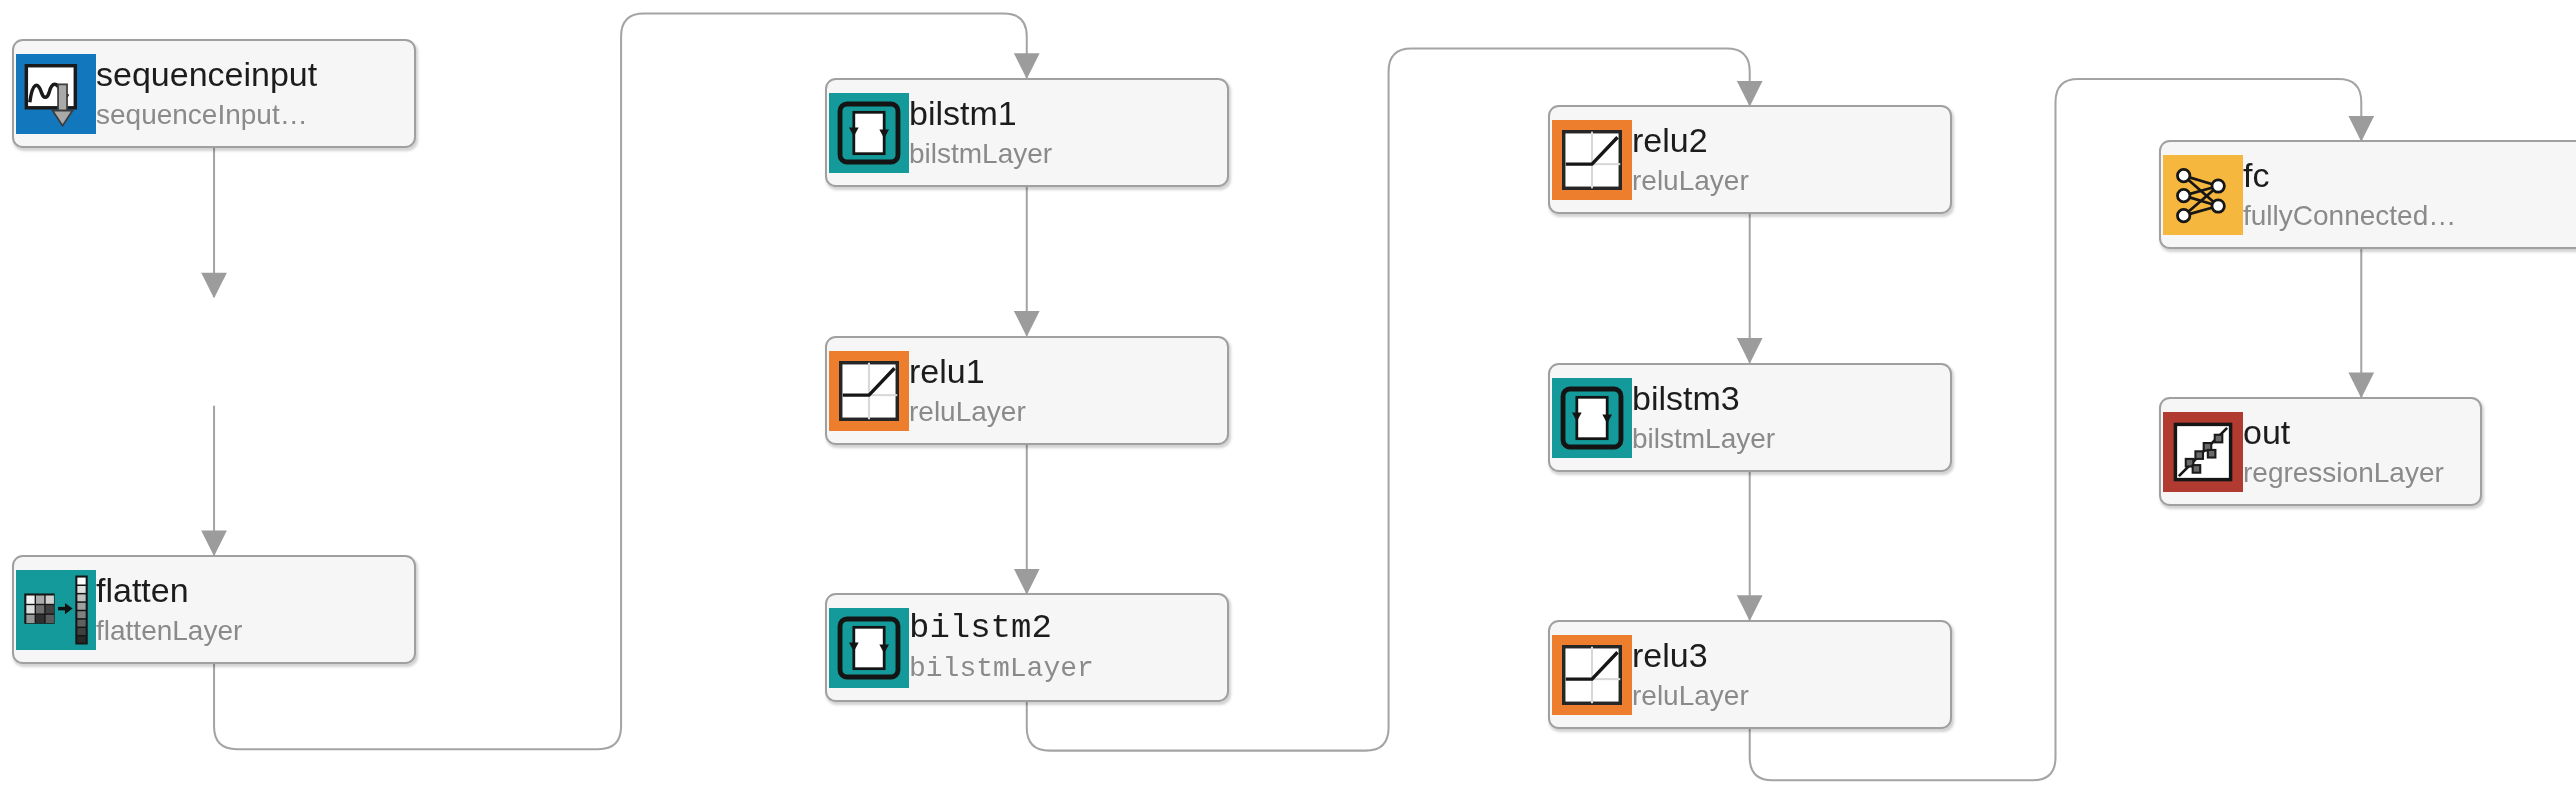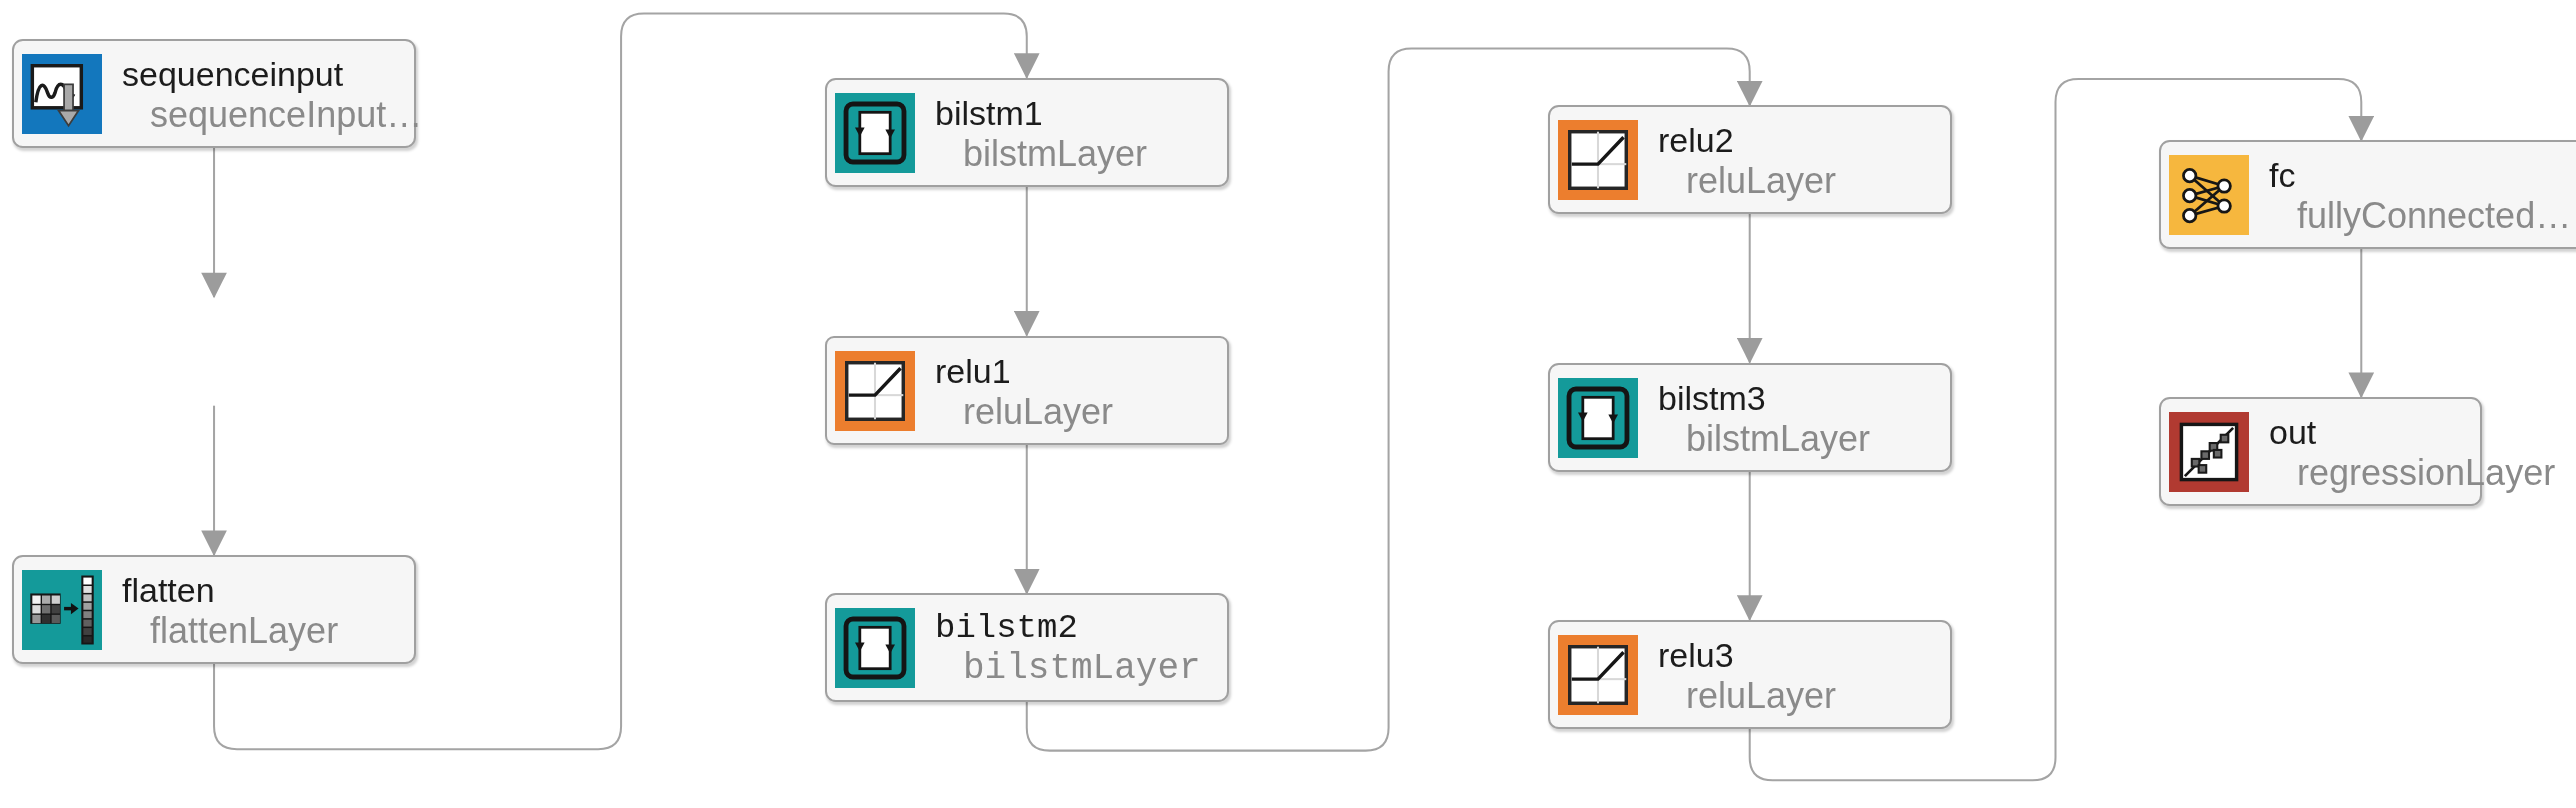--- a/index.html
+++ b/index.html
@@ -8,39 +8,38 @@
     width:2576px;height:808px;
     background:var(--c-canvas_bg,#ffffff);
     font-family:"Liberation Sans",sans-serif;
     overflow:hidden;
   }
   #edges{position:absolute;left:0;top:0;}
   .node{
     position:absolute;
     box-sizing:border-box;
     display:flex;align-items:center;
-    gap:20px;padding-left:8px;
+    padding-left:2px;
     background:var(--c-node_bg,#f6f6f6);
     border:2px solid var(--c-node_border,#a0a0a0);
     border-radius:10.8px;
     box-shadow:1.4px 2.7px 2.7px rgba(0,0,0,0.18);
   }
   .icon{width:80px;height:80px;flex:0 0 80px;display:block;}
   .icon svg{width:100%;height:100%;display:block;}
   .texts{display:flex;flex-direction:column;justify-content:center;min-width:0;}
   .title{
     font-size:34px;line-height:42px;
     color:var(--c-title_text,#1c1c1c);
     white-space:nowrap;
   }
   .subtitle{
-    font-size:36px;line-height:39px;
+    font-size:28px;line-height:39px;
     color:var(--c-subtitle_text,#8a8a8a);
     white-space:nowrap;
-    margin-left:28px;
   }
 </style>
 </head>
 <body>
 
 <div id="canvas">
   <svg id="edges" width="2576" height="808" viewBox="0 0 3816 1197">
     <defs>
       <marker id="arrow" viewBox="0 0 10 10" refX="9.5" refY="5" orient="auto" markerUnits="userSpaceOnUse" markerWidth="44" markerHeight="38">
         <path d="M0 0 L10 5 L0 10 Z" fill="#9c9c9c"></path>
@@ -113,21 +112,21 @@
     <rect x="36" y="28" width="44" height="60" fill="#ffffff" stroke="#141414" stroke-width="4"></rect>
     <polygon points="29,50 43,50 36,63" fill="#141414"></polygon>
     <polygon points="73,66 87,66 80,53" fill="#141414" transform="rotate(180 80 59.5)"></polygon>
   </svg>
       </span>
       <span class="texts">
         <span class="title">bilstm1</span>
         <span class="subtitle">bilstmLayer</span>
       </span>
     </div>
-    <div class="node" style="left: 825px; top: 336px; width: 404px; height: 109px; border-radius: 9px;">
+    <div class="node" style="left: 825px; top: 336px; width: 404px; height: 109px;">
       <span class="icon">
         <svg viewBox="0 0 116 116" xmlns="http://www.w3.org/2000/svg">
     <rect width="116" height="116" fill="#ec7e2e"></rect>
     <rect x="17" y="17" width="82" height="82" fill="#ffffff" stroke="#262626" stroke-width="5"></rect>
     <line x1="58" y1="17" x2="58" y2="99" stroke="#d8d8d8" stroke-width="3"></line>
     <line x1="58" y1="64" x2="99" y2="64" stroke="#d8d8d8" stroke-width="3"></line>
     <path d="M20 64 H58 L95 25" fill="none" stroke="#161616" stroke-width="5"></path>
   </svg>
       </span>
       <span class="texts">

